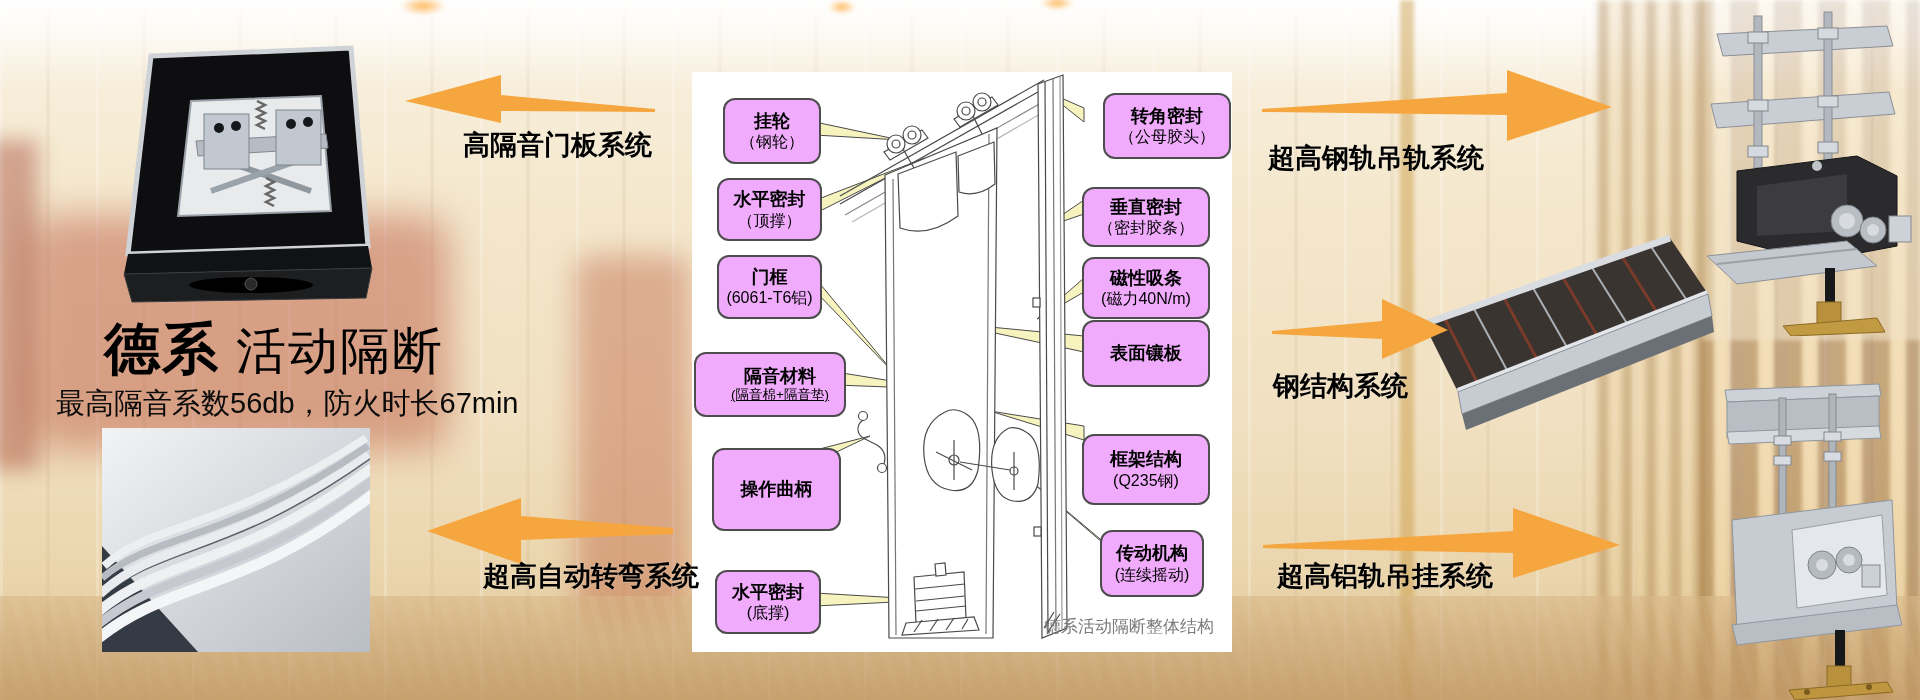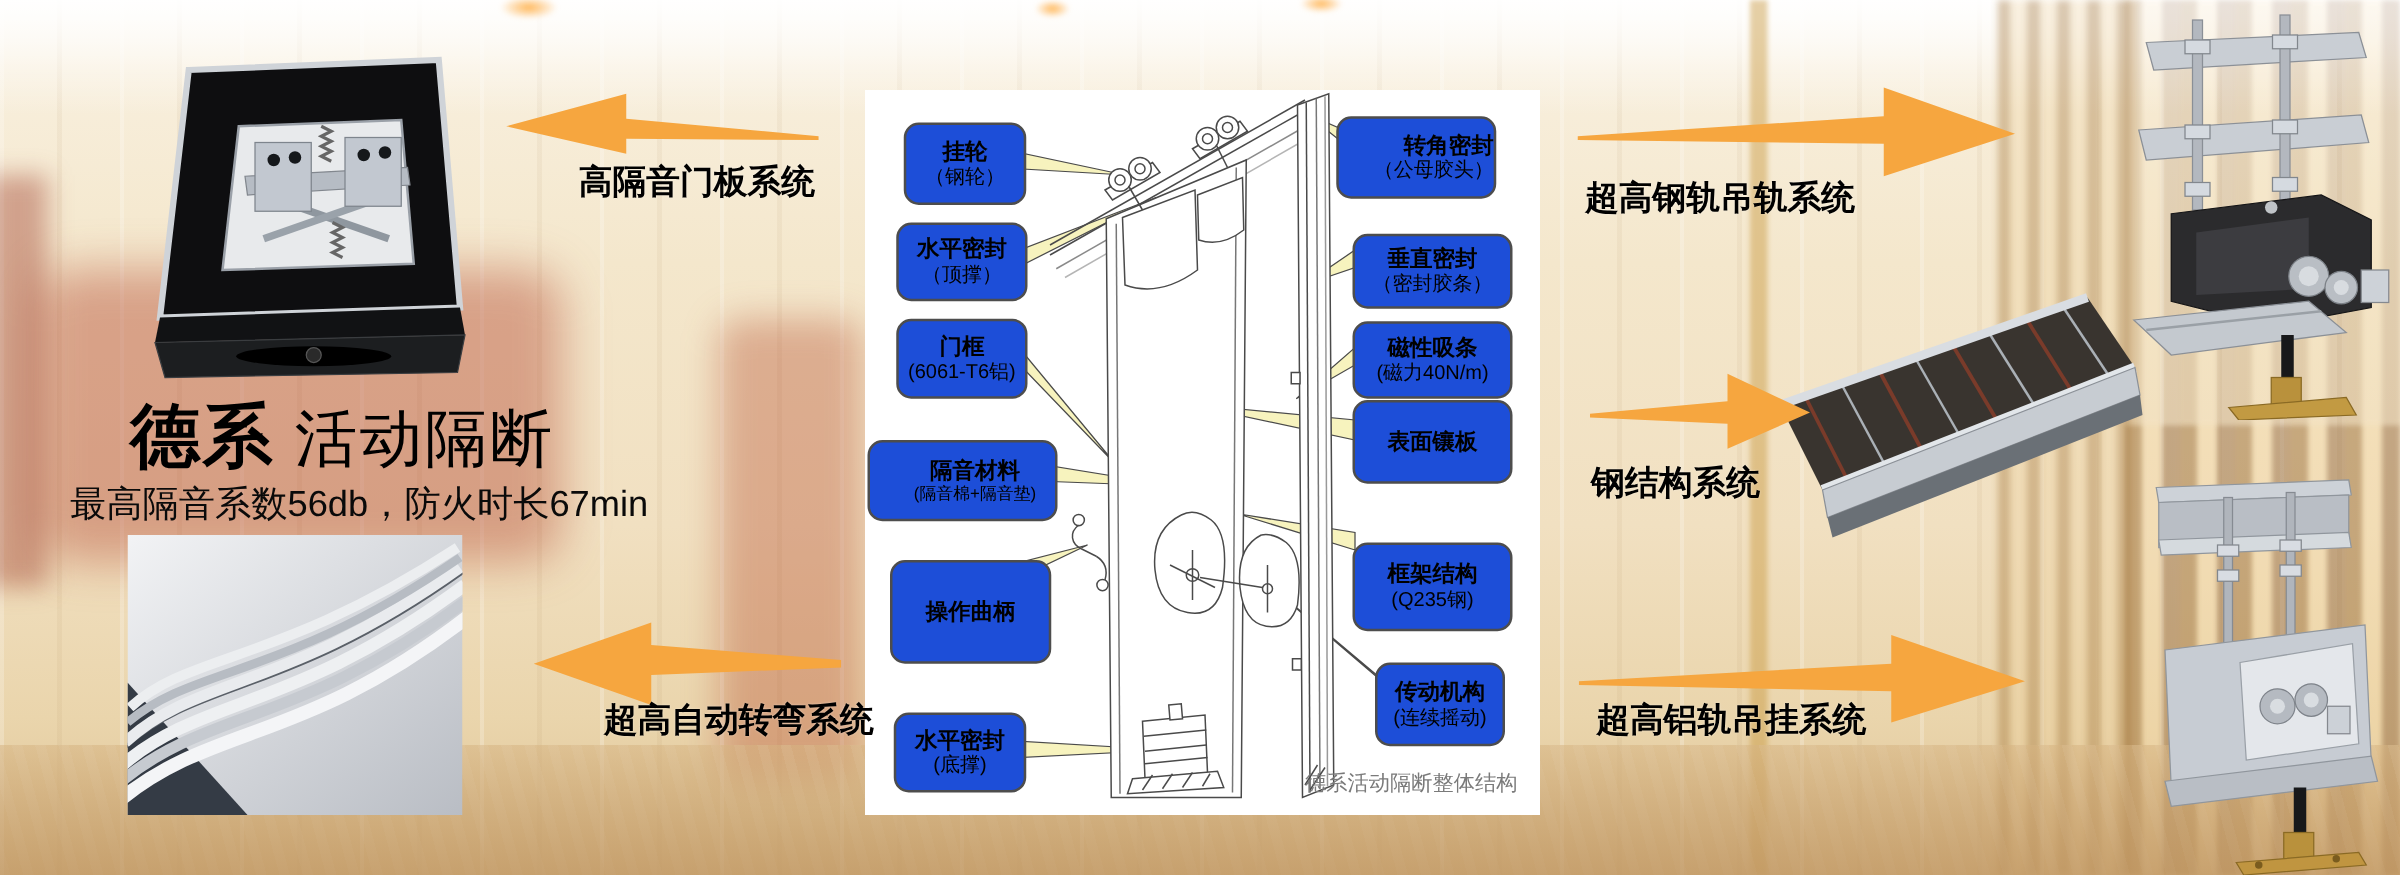--- a/index.html
+++ b/index.html
@@ -28,24 +28,24 @@
   
   .title{left:104px;top:312px;white-space:nowrap;color:#000;}
   .title .b{font-size:56px;font-weight:900;letter-spacing:2px;}
   .title .r{font-size:50px;font-weight:400;letter-spacing:2px;}
   .subtitle{left:56px;top:384px;font-size:29px;font-weight:400;color:#0a0a0a;white-space:nowrap;}
   
   .syslabel{font-size:27px;font-weight:800;color:#000;white-space:nowrap;text-shadow:0 0 2px rgba(255,255,255,.4);}
   
   .diagram{left:692px;top:72px;width:540px;height:580px;background:#ffffff;}
   .callout{position:absolute;display:flex;flex-direction:column;align-items:center;justify-content:center;
-    background:#1d4ed8;border:2px solid #4D4D4D;border-radius:12px;color:#000;text-align:center;line-height:1.25;z-index:3;}
+    background:#f0abfc;border:2px solid #4D4D4D;border-radius:12px;color:#000;text-align:center;line-height:1.25;z-index:3;}
   .callout .c1{font-size:18px;font-weight:600;}
   .callout .c2{font-size:16px;font-weight:500;white-space:nowrap;}
-  .callout .c2.small{font-size:13.5px;}
+  .callout .c2.small{font-size:13.5px;text-decoration:underline;}
   .caption{position:absolute;left:336px;top:543px;width:202px;text-align:center;font-size:17px;color:#7A7A7A;z-index:3;}
   .art{position:absolute;left:0;top:0;z-index:1;}
   svg{display:block;}
 </style>
 </head>
 <body>
 
 <div class="stage">
 
   <div class="abs bg-stripes"></div>
@@ -236,21 +236,21 @@
     </div>
     <div class="callout" style="left:20px;top:376px;width:125px;height:79px;">
       <div class="c1">操作曲柄</div>
       <div class="c2"></div>
     </div>
     <div class="callout" style="left:23px;top:498px;width:102px;height:60px;">
       <div class="c1">水平密封</div>
       <div class="c2">(底撑)</div>
     </div>
 
-    <div class="callout" style="left:377px;top:21px;width:124px;height:62px;align-items:flex-end;">
+    <div class="callout" style="left:411px;top:21px;width:124px;height:62px;">
       <div class="c1">转角密封</div>
       <div class="c2">（公母胶头）</div>
     </div>
     <div class="callout" style="left:390px;top:115px;width:124px;height:56px;">
       <div class="c1">垂直密封</div>
       <div class="c2">（密封胶条）</div>
     </div>
     <div class="callout" style="left:390px;top:185px;width:124px;height:58px;">
       <div class="c1">磁性吸条</div>
       <div class="c2">(磁力40N/m)</div>

